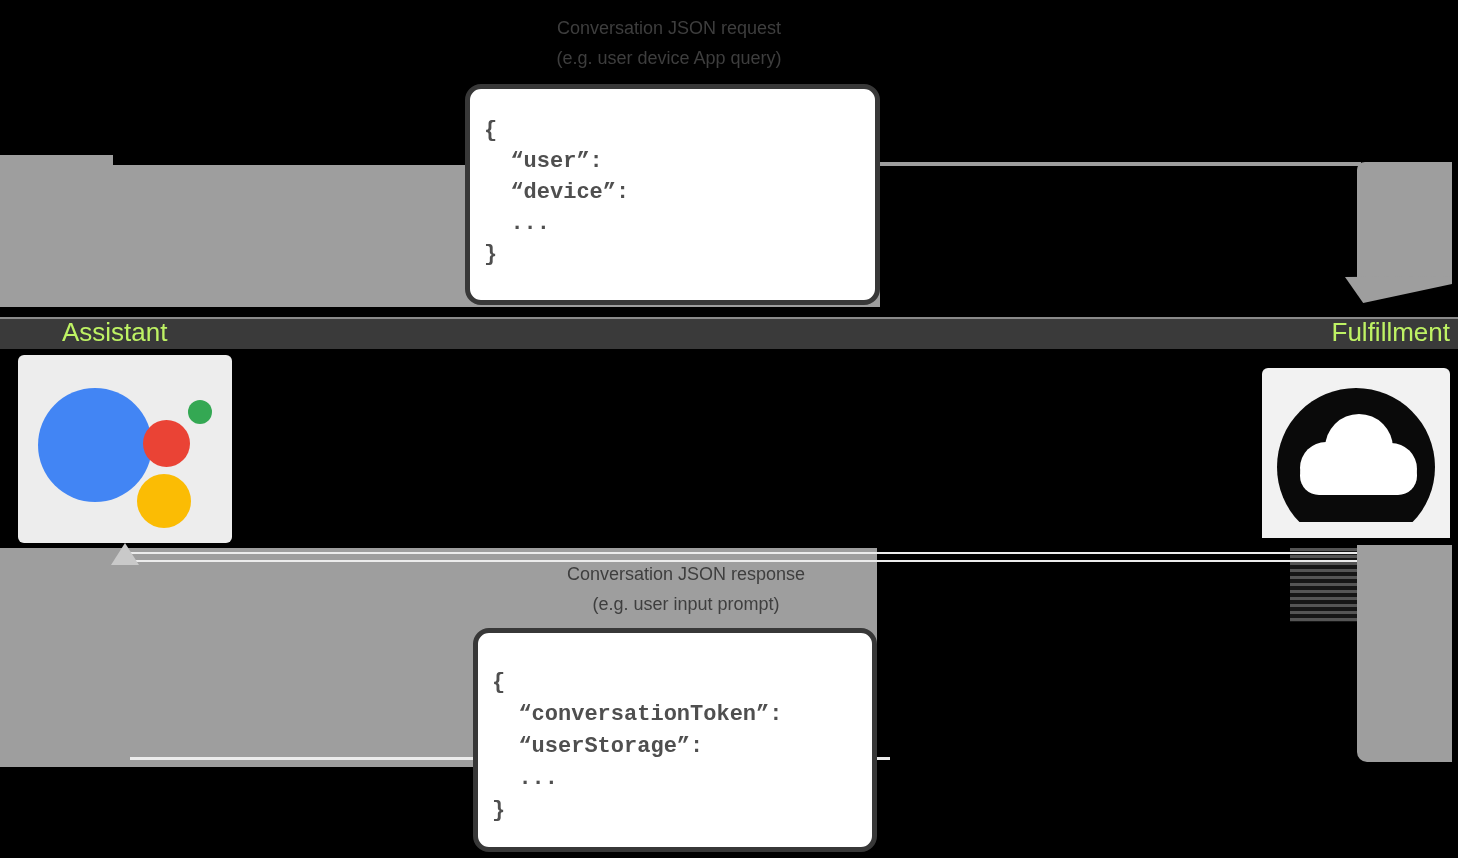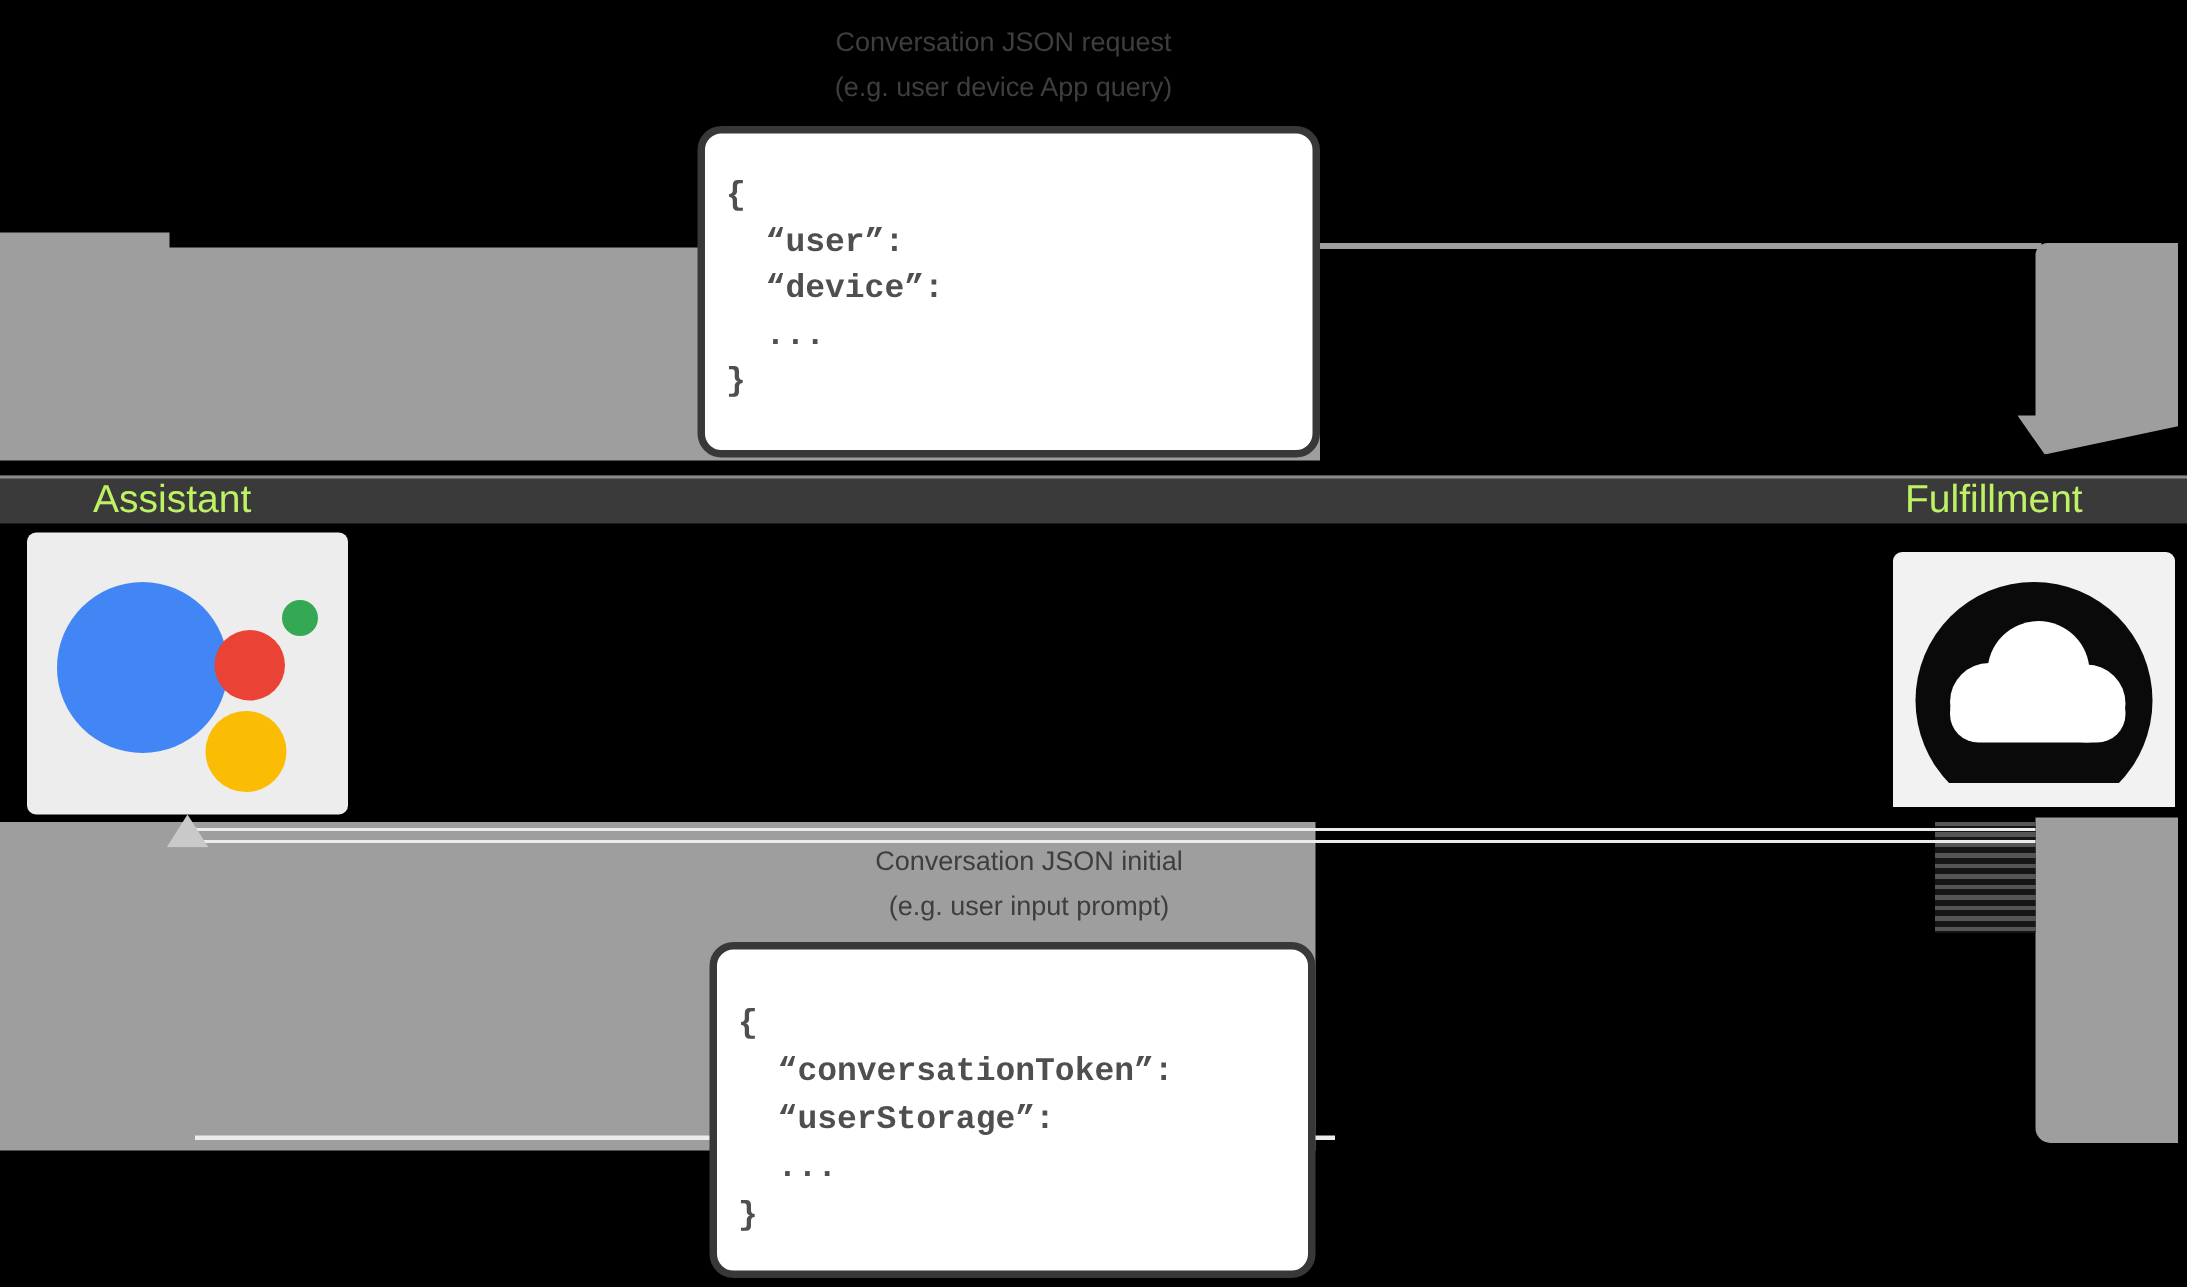--- a/index.html
+++ b/index.html
@@ -12,21 +12,21 @@
   .top-band-notch{left:0;top:155px;width:113px;height:14px;}
   .top-thin-line{left:880px;top:162px;width:481px;height:4px;background:#9e9e9e;}
   .top-column{left:1357px;top:162px;width:95px;height:121px;border-top-left-radius:8px;}
   .top-arrowhead{left:1345px;top:276px;width:107px;height:27px;background:#9e9e9e;
     -webkit-clip-path:polygon(0 4%,100% 0,100% 30%,17% 100%);
     clip-path:polygon(0 4%,100% 0,100% 30%,17% 100%);}
   .entity-band{left:0;top:317px;width:1458px;height:32px;background:#3a3a3a;
     border-top:2px solid #8a8a8a;box-sizing:border-box;}
   .entity-label{color:#bef264;font-size:26px;line-height:30px;white-space:nowrap;}
   .assistant-label{left:62px;top:317px;}
-  .fulfillment-label{left:1270px;top:317px;width:180px;text-align:left;}
+  .fulfillment-label{left:1270px;top:317px;width:180px;text-align:right;}
   .bottom-band{left:0;top:548px;width:877px;height:219px;}
   .bottom-column{left:1357px;top:545px;width:95px;height:217px;border-bottom-left-radius:10px;}
   .stripe-patch{left:1290px;top:548px;width:67px;height:74px;
     background:repeating-linear-gradient(180deg,#555 0 3px,#161616 3px 7px);}
   .white-line{background:#ececec;height:2px;}
   .wl-a{left:130px;top:552px;width:1227px;}
   .wl-b{left:130px;top:560px;width:1227px;}
   .wl-c{left:130px;top:757px;width:760px;height:3px;}
   .up-arrowhead{left:111px;top:543px;width:28px;height:22px;background:#c9c9c9;
     -webkit-clip-path:polygon(50% 0,100% 100%,0 100%);
@@ -102,21 +102,21 @@
 </div>
 
 <div class="abs band bottom-band"></div>
 <div class="abs band bottom-column"></div>
 <div class="abs stripe-patch"></div>
 <div class="abs white-line wl-a"></div>
 <div class="abs white-line wl-b"></div>
 <div class="abs white-line wl-c"></div>
 <div class="abs up-arrowhead"></div>
 
-<div class="abs flow-label bl1">Conversation JSON initial</div>
+<div class="abs flow-label bl1">Conversation JSON response</div>
 <div class="abs flow-label bl2">(e.g. user input prompt)</div>
 
 <div class="abs code-box bottom-code-box">
   <pre class="code">{
   “conversationToken”:
   “userStorage”:
   ...
 }</pre>
 </div>
 

